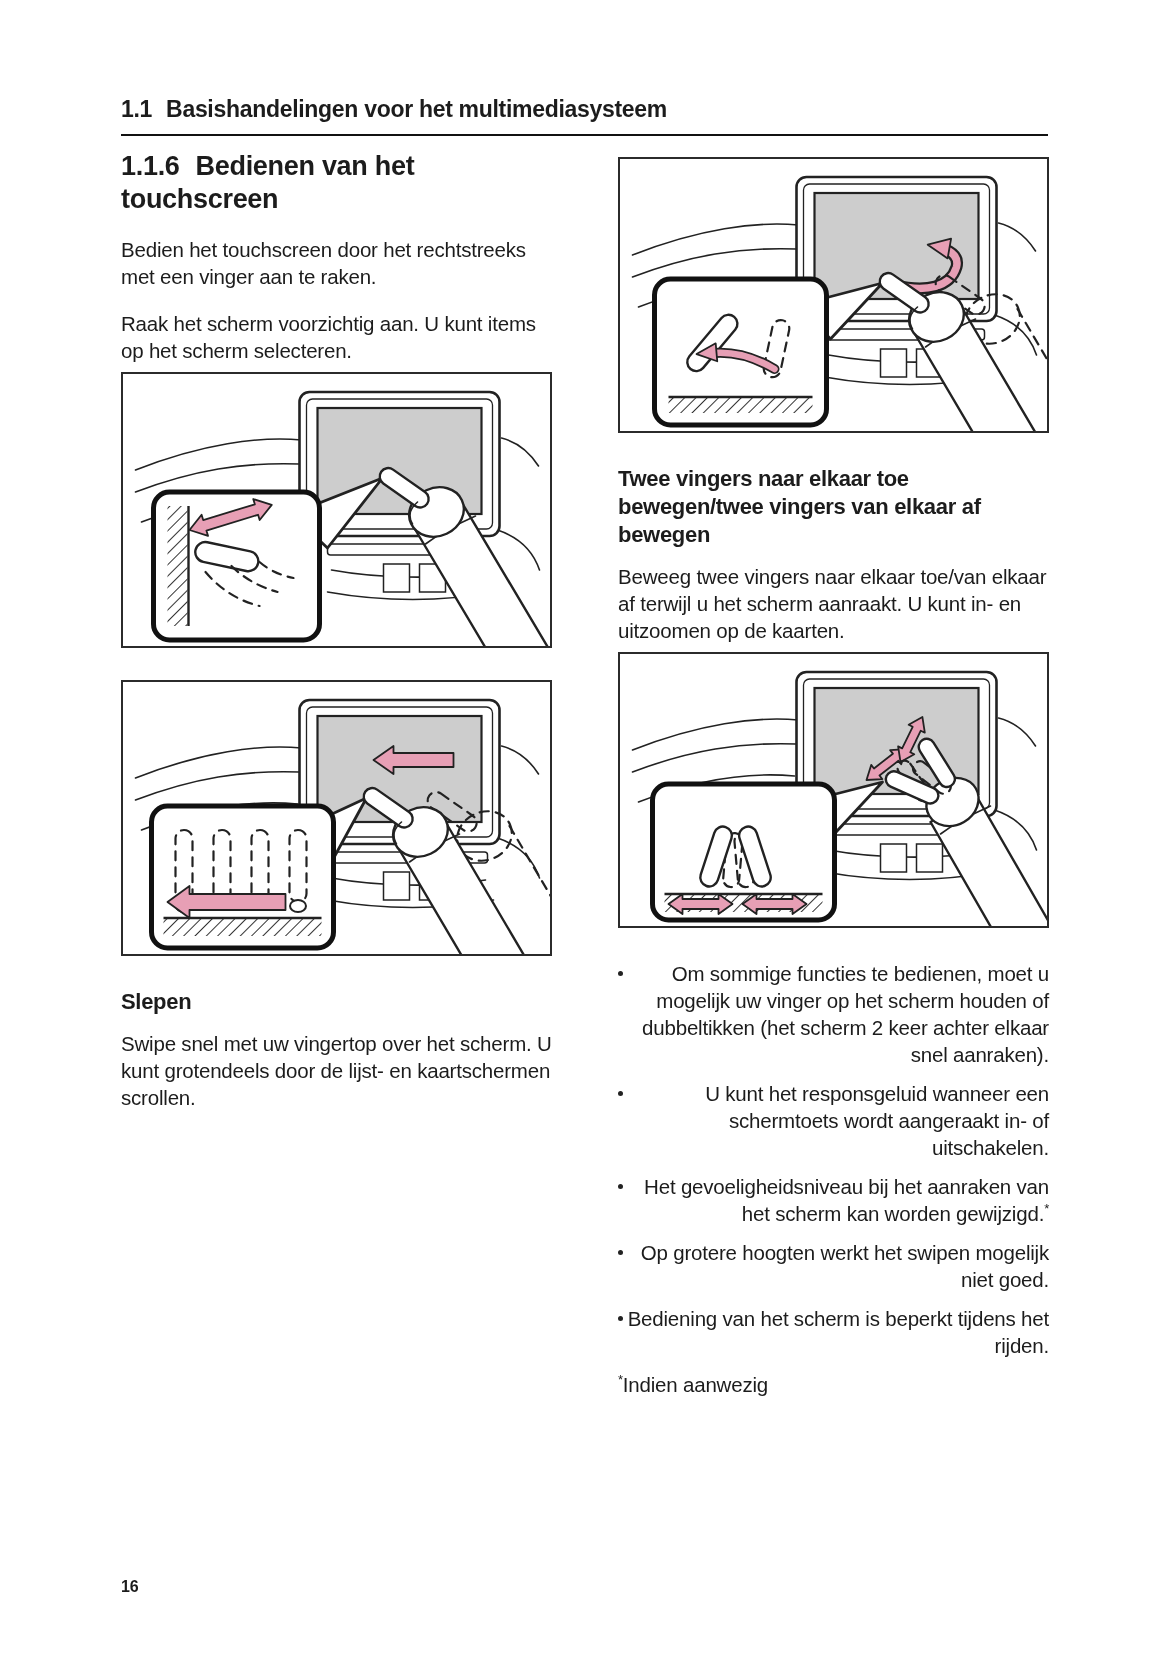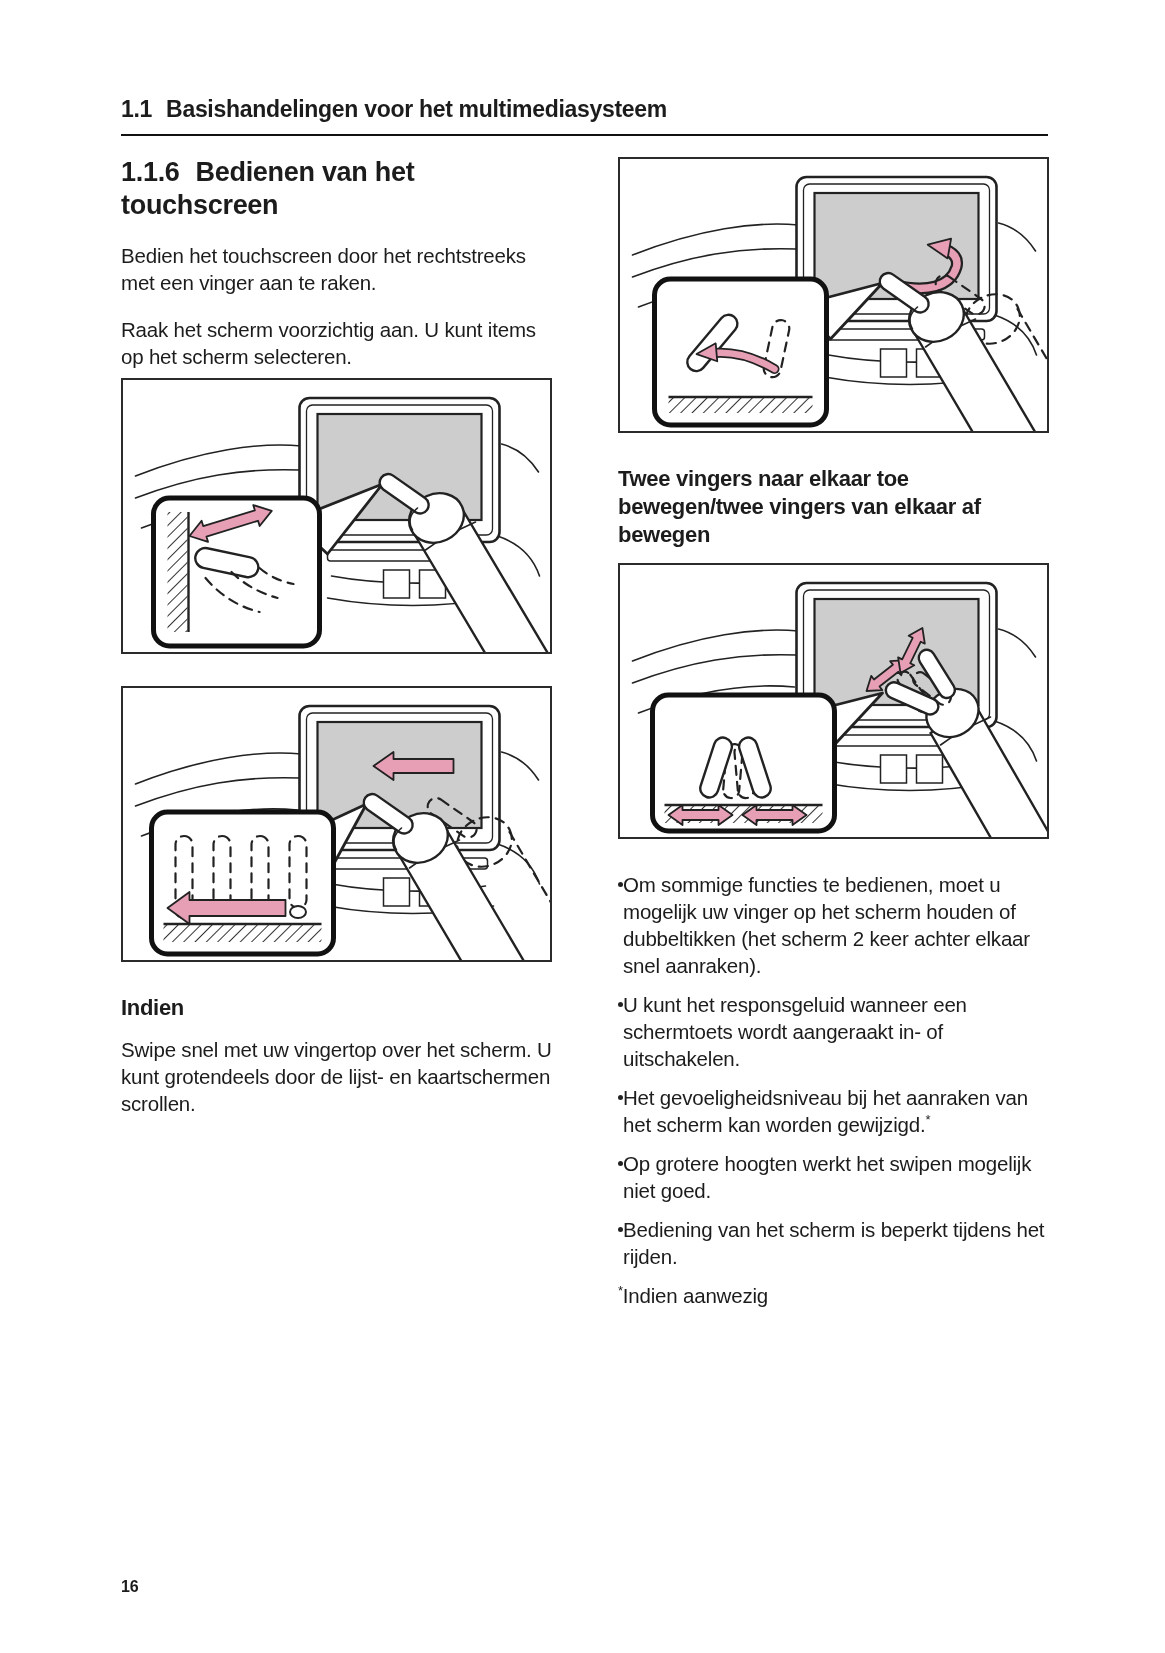--- a/index.html
+++ b/index.html
@@ -8,41 +8,41 @@
     font-family:Liberation Sans, sans-serif; color:#1c1c1c;
     overflow:hidden; letter-spacing:-0.2px;
   }
   .header{
     position:absolute; left:121px; top:96px; width:927px;
     border-bottom:2px solid #111; padding-bottom:11px;
     font-size:23px; font-weight:bold; letter-spacing:-0.3px;
   }
   .header .num{margin-right:14px;}
   .col{position:absolute; width:431px;}
-  .col-left{left:121px; top:156px;}
+  .col-left{left:121px; top:150px;}
   .col-right{left:618px; top:157px;}
   h2.sec{
     font-size:27px; line-height:33px; font-weight:bold; margin:0 0 20px 0; letter-spacing:-0.3px;
   }
   h2.sec .num{margin-right:16px;}
   h3.sub{
     font-size:22px; line-height:28px; font-weight:bold; margin:0 0 14px 0; letter-spacing:-0.3px;
   }
   p.body{
     font-size:20.5px; line-height:27px; margin:0 0 20px 0;
   }
   p.tight{margin-bottom:8px;}
   figure.illus{
     margin:0 0 32px 0; border:2px solid #2b2b2b; background:#fff;
     width:427px; height:272px; padding:0;
   }
   figure.illus svg{display:block; width:100%; height:100%;}
   ul.notes{list-style:none; margin:6px 0 10px 0; padding:0;}
   ul.notes li{
-    display:flex; font-size:20.5px; line-height:27px; margin:0 0 12px 0;
+    display:flex; font-size:20.5px; line-height:27px; margin:0 0 12px 0;text-align:right;
   }
   ul.notes .dot{
     flex:0 0 auto; width:5px; height:5px; border-radius:50%; background:#222; margin-top:11px;
   }
   sup{font-size:13px; line-height:0;}
   p.footnote{font-size:20.5px; line-height:27px; margin:2px 0 0 0;}
   .pageno{
     position:absolute; left:121px; top:1578px; font-size:16px; font-weight:bold;
   }
   
@@ -176,21 +176,21 @@
           </g>
           <ellipse class="tip" cx="52.5" cy="224" rx="8" ry="6"></ellipse>
           <ellipse class="tip" cx="166.5" cy="224" rx="8" ry="6"></ellipse>
           <polygon class="pink" points="0,0 22,-16 22,-8 118,-8 118,8 22,8 22,16" transform="translate(36,220)"></polygon>
           <rect x="32" y="236" width="158" height="18" fill="url(#h2)"></rect>
           <line class="wall" x1="32" y1="236" x2="190" y2="236"></line>
         </g>
       </svg>
     </figure>
 
-    <h3 class="sub">Indien</h3>
+    <h3 class="sub">Slepen</h3>
     <p class="body">Swipe snel met uw vingertop over het scherm. U kunt grotendeels door de lijst- en kaartschermen scrollen.</p>
   </div>
 
   <div class="col col-right">
 
     <figure class="illus">
       <svg viewBox="0 0 410 272">
         <defs>
           <pattern id="h3" width="8" height="8" patternUnits="userSpaceOnUse" patternTransform="rotate(45)">
             <line x1="0" y1="0" x2="0" y2="8" stroke="#333" stroke-width="2"></line>
@@ -241,20 +241,21 @@
             <path class="pinkline" style="stroke-width:6.5" d="M 146 210 C 126 198 106 192 84 194"></path>
             <polygon class="pink" points="0,-12 9,8 -9,8" transform="translate(80,194) rotate(-95)"></polygon>
           </g>
           <rect x="40" y="238" width="144" height="16" fill="url(#h3)"></rect>
           <line class="wall" x1="40" y1="238" x2="184" y2="238"></line>
         </g>
       </svg>
     </figure>
 
     <h3 class="sub">Twee vingers naar elkaar toe bewegen/twee vingers van elkaar af bewegen</h3>
+    <p class="body tight">Beweeg twee vingers naar elkaar toe/van elkaar af terwijl u het scherm aanraakt. U kunt in- en uitzoomen op de kaarten.</p>
 
     <figure class="illus">
       <svg viewBox="0 0 410 272">
         <defs>
           <pattern id="h4" width="8" height="8" patternUnits="userSpaceOnUse" patternTransform="rotate(45)">
             <line x1="0" y1="0" x2="0" y2="8" stroke="#333" stroke-width="2"></line>
           </pattern>
         </defs>
         <g class="ln">
           <path d="M4 96 C 70 70 128 62 170 66"></path>

